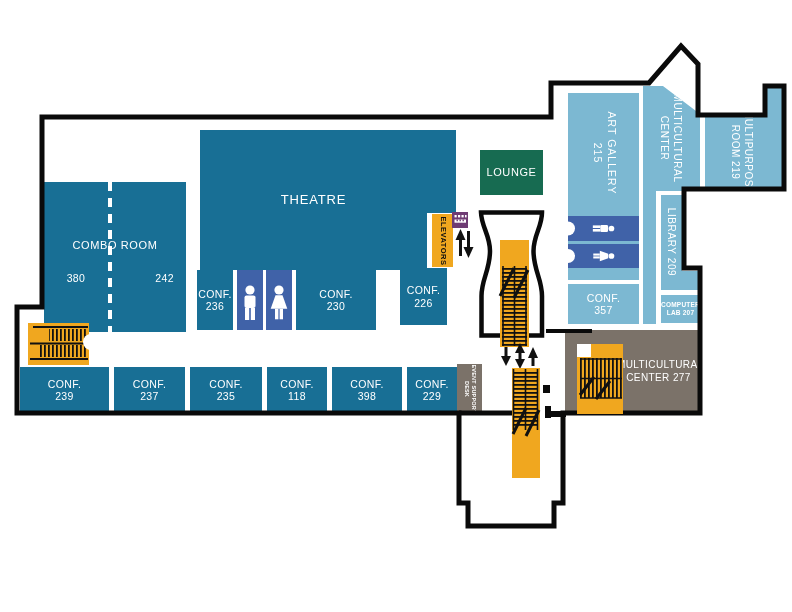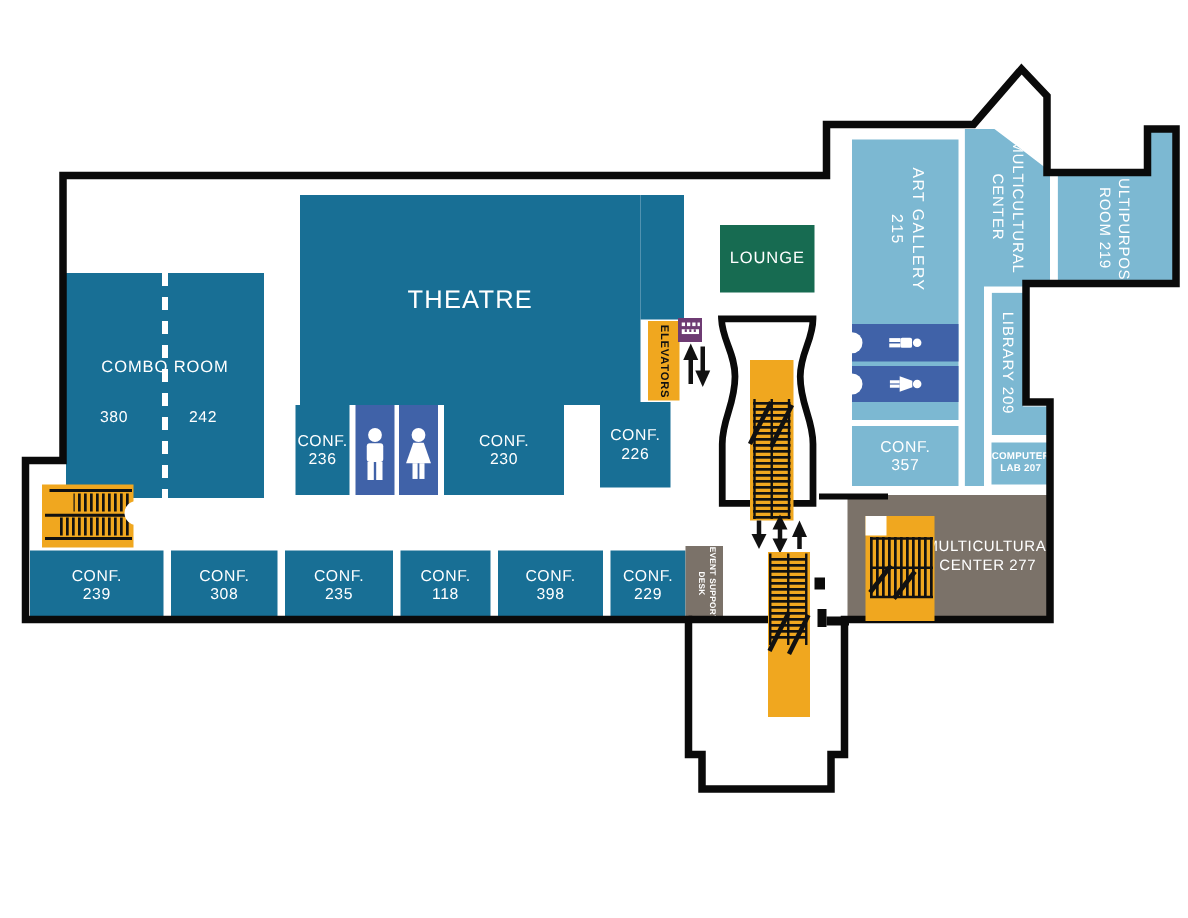--- a/index.html
+++ b/index.html
@@ -20,29 +20,29 @@
   .overlay{position:absolute;left:0;top:0;z-index:5;pointer-events:none;}
   .divider{position:absolute;top:0;bottom:0;width:4px;
            background:repeating-linear-gradient(to bottom,#fff 0 9px,transparent 9px 16px);}
   .tiny{font-size:6.5px;font-weight:700;letter-spacing:.2px;}
 </style>
 </head>
 <body>
 
 <div class="stage">
 
-  <div class="room teal" style="left:44px;top:182px;width:132px;height:150px;">
+  <div class="room teal" style="left:44px;top:182px;width:142px;height:150px;">
     <div class="divider" style="left:64px;"></div>
     <div class="abs" style="left:0;right:0;top:57px;text-align:center;font-size:11px;letter-spacing:.6px;">COMBO ROOM</div>
     <div class="abs" style="left:8px;top:90px;width:48px;text-align:center;">380</div>
-    <div class="abs" style="left:82px;top:90px;width:48px;text-align:left;">242</div>
+    <div class="abs" style="left:82px;top:90px;width:48px;text-align:right;">242</div>
   </div>
 
   <div class="room teal" style="left:200px;top:130px;width:227px;height:140px;">
-    <span style="font-size:17px;letter-spacing:.8px;">THEATRE</span>
+    <span style="font-size:13px;letter-spacing:.8px;">THEATRE</span>
   </div>
   <div class="room teal" style="left:427px;top:130px;width:29px;height:83px;"></div>
 
   <div class="room teal" style="left:197px;top:270px;width:36px;height:60px;">
     <span>CONF.</span>
     <span>236</span>
   </div>
   <div class="room rblue" style="left:237px;top:270px;width:26px;height:60px;"></div>
   <div class="room rblue" style="left:266px;top:270px;width:26px;height:60px;"></div>
   <div class="room teal" style="left:296px;top:270px;width:80px;height:60px;">
@@ -63,21 +63,21 @@
   <div class="room green" style="left:480px;top:150px;width:63px;height:45px;">
     <span style="font-size:11px;letter-spacing:.6px;">LOUNGE</span>
   </div>
 
   <div class="room teal" style="left:20px;top:367px;width:89px;height:46px;">
     <span>CONF.</span>
     <span>239</span>
   </div>
   <div class="room teal" style="left:114px;top:367px;width:71px;height:46px;">
     <span>CONF.</span>
-    <span>308</span>
+    <span>237</span>
   </div>
   <div class="room teal" style="left:190px;top:367px;width:72px;height:46px;">
     <span>CONF.</span>
     <span>235</span>
   </div>
   <div class="room teal" style="left:267px;top:367px;width:60px;height:46px;">
     <span>CONF.</span>
     <span>118</span>
   </div>
   <div class="room teal" style="left:332px;top:367px;width:70px;height:46px;">

